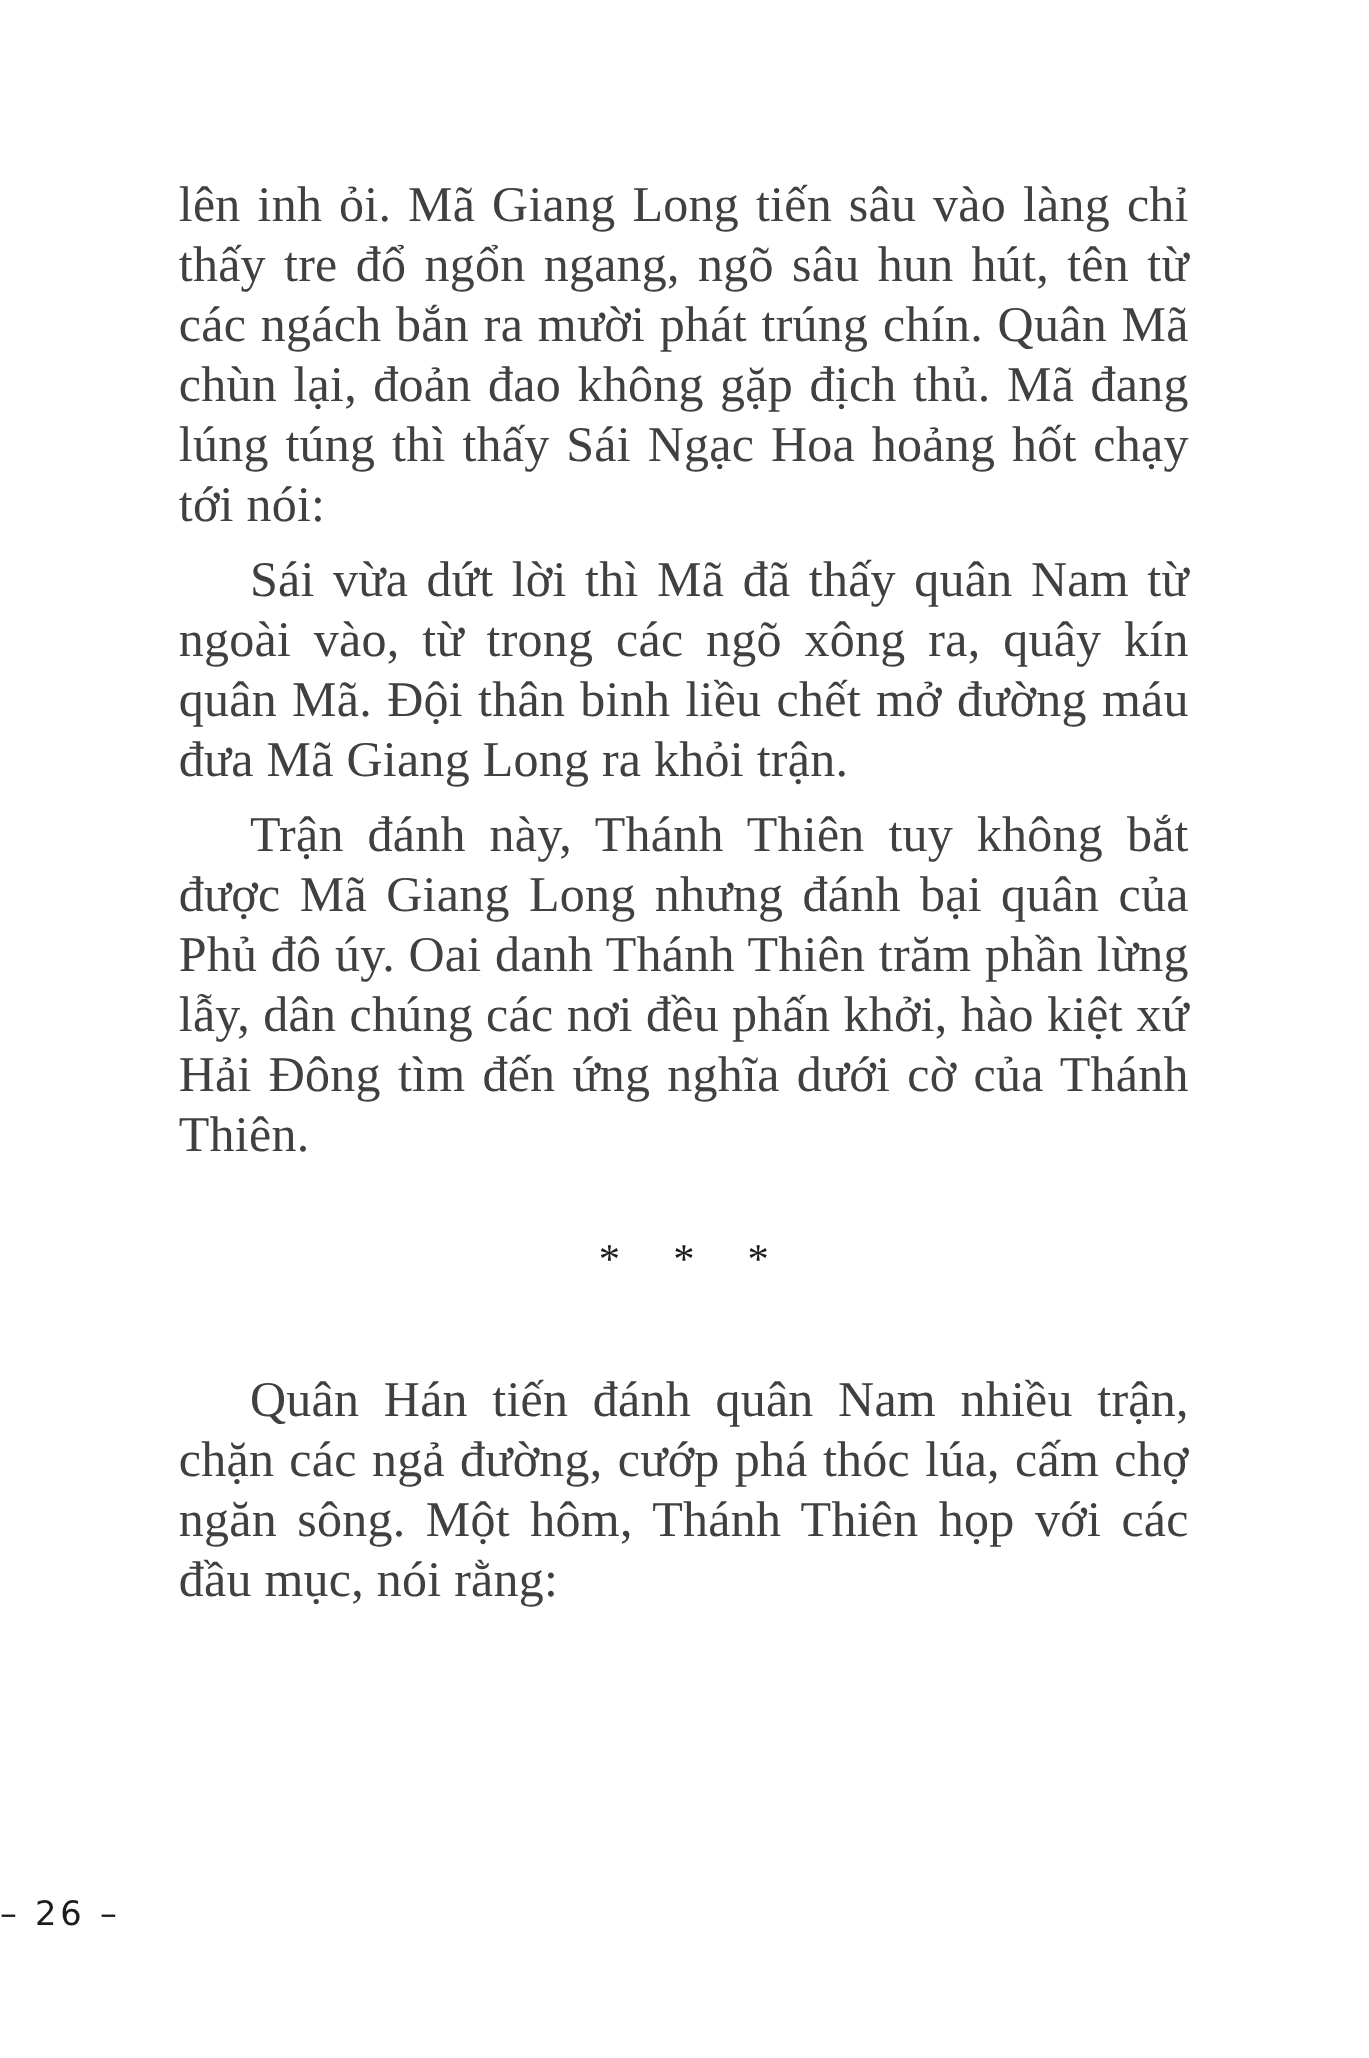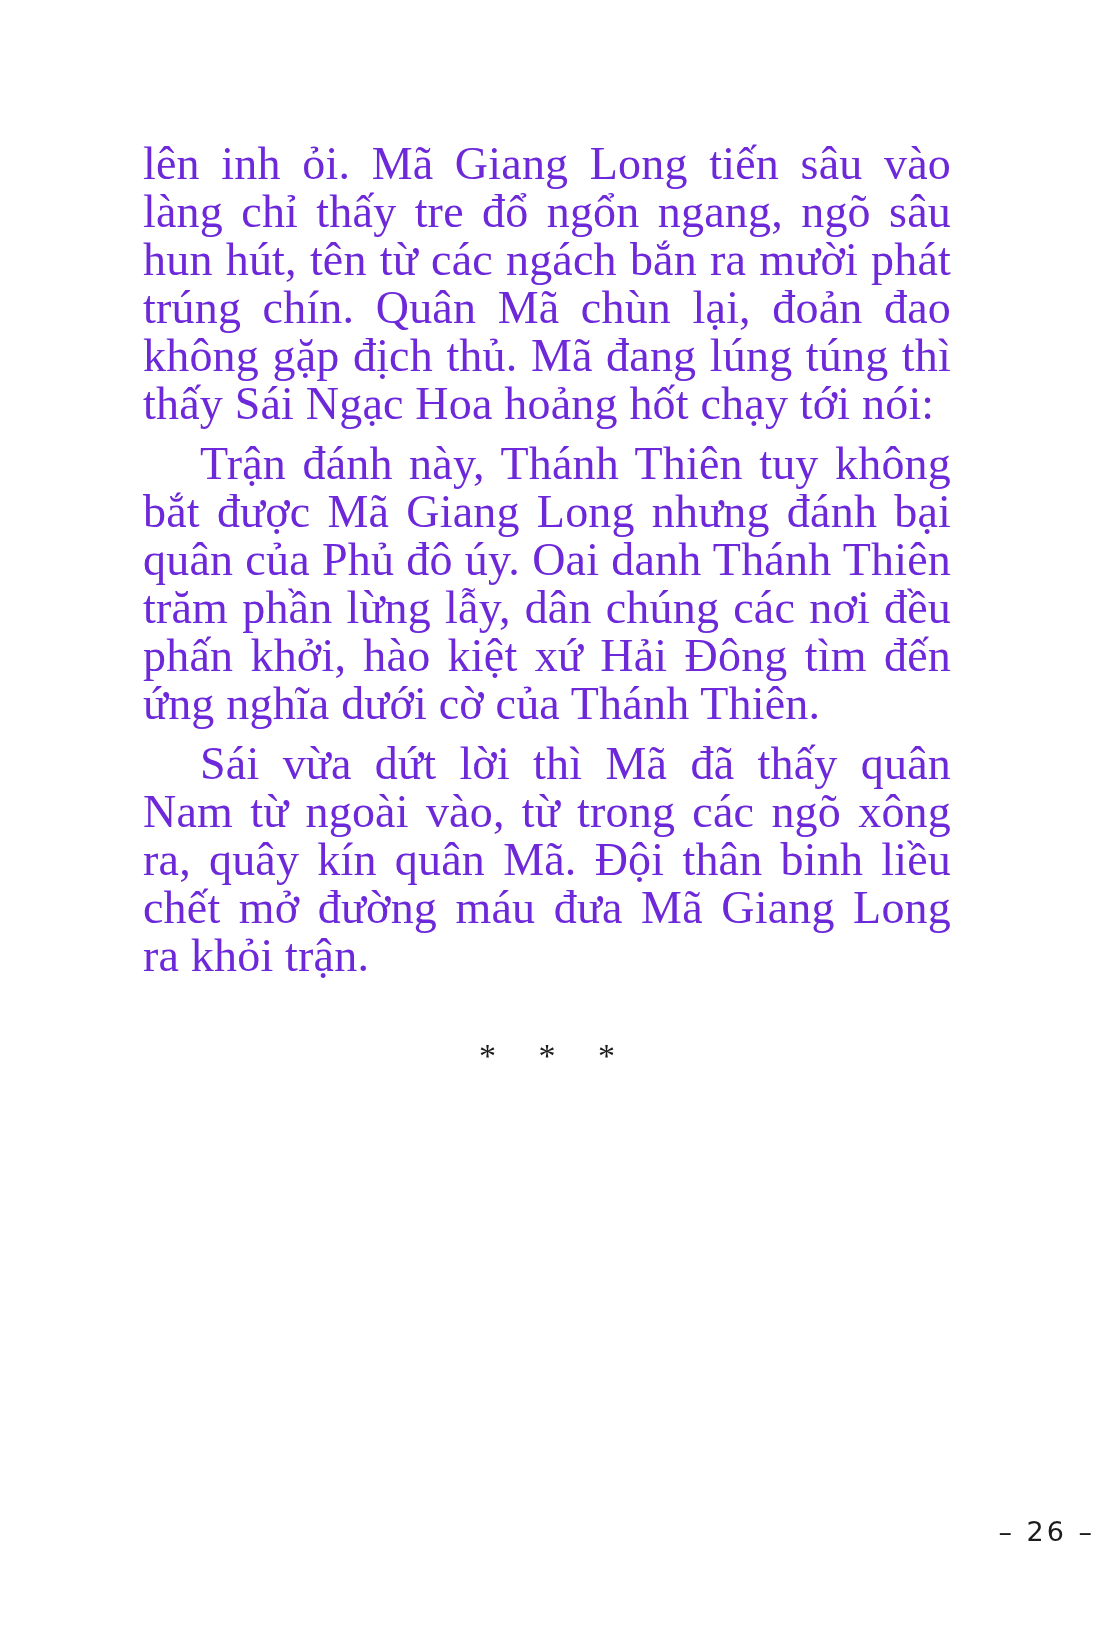--- a/index.html
+++ b/index.html
@@ -15,23 +15,23 @@
     overflow: hidden;
   }
   .text-block {
     position: absolute;
     left: 143px;
     top: 140px;
     width: 808px;
   }
   .para {
     font-family: "Liberation Serif", serif;
-    font-size: 46px;
+    font-size: 40px;
     line-height: 48px;
-    color: #6d28d9;
+    color: #404040;
     text-align: justify;
     margin: 0 0 12px 0;
     letter-spacing: 0.2px;
   }
   .para.indent {
     text-indent: 57px;
   }
   .separator {
     font-family: "Liberation Serif", serif;
     font-size: 34px;
@@ -39,31 +39,32 @@
     text-align: center;
     word-spacing: 34px;
     margin: 52px 0 64px 0;
     line-height: 48px;
   }
   .page-number {
     position: absolute;
     top: 1516px;
     left: 0;
     width: 100%;
-    text-align: right;
+    text-align: left;
     font-family: "DejaVu Sans", sans-serif;
     font-size: 27px;
     letter-spacing: 3px;
     color: #1c1c1c;
   }
 </style>
 </head>
 <body>
 
 <div class="page">
   <div class="text-block">
     <p class="para">lên inh ỏi. Mã Giang Long tiến sâu vào làng chỉ thấy tre đổ ngổn ngang, ngõ sâu hun hút, tên từ các ngách bắn ra mười phát trúng chín. Quân Mã chùn lại, đoản đao không gặp địch thủ. Mã đang lúng túng thì thấy Sái Ngạc Hoa hoảng hốt chạy tới nói:</p>
+    <p class="para indent">Sái vừa dứt lời thì Mã đã thấy quân Nam từ ngoài vào, từ trong các ngõ xông ra, quây kín quân Mã. Đội thân binh liều chết mở đường máu đưa Mã Giang Long ra khỏi trận.</p>
     <p class="para indent">Trận đánh này, Thánh Thiên tuy không bắt được Mã Giang Long nhưng đánh bại quân của Phủ đô úy. Oai danh Thánh Thiên trăm phần lừng lẫy, dân chúng các nơi đều phấn khởi, hào kiệt xứ Hải Đông tìm đến ứng nghĩa dưới cờ của Thánh Thiên.</p>
-    <p class="para indent">Sái vừa dứt lời thì Mã đã thấy quân Nam từ ngoài vào, từ trong các ngõ xông ra, quây kín quân Mã. Đội thân binh liều chết mở đường máu đưa Mã Giang Long ra khỏi trận.</p>
     <div class="separator">* * *</div>
+    <p class="para indent">Quân Hán tiến đánh quân Nam nhiều trận, chặn các ngả đường, cướp phá thóc lúa, cấm chợ ngăn sông. Một hôm, Thánh Thiên họp với các đầu mục, nói rằng:</p>
   </div>
   <div class="page-number">– 26 –</div>
 </div>
 
 </body></html>

